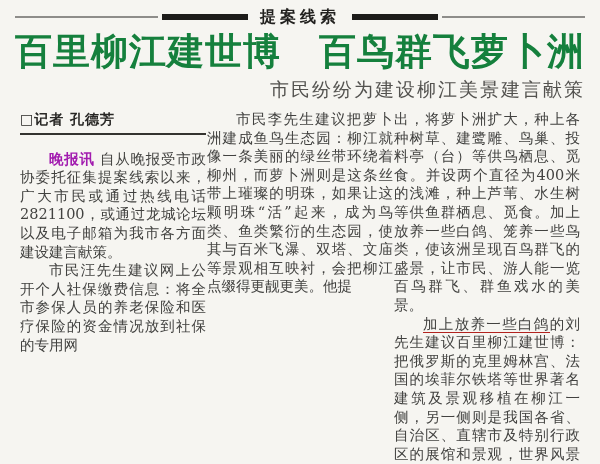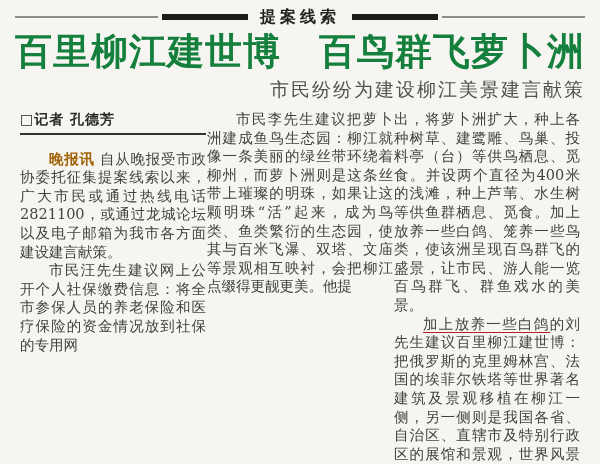--- a/index.html
+++ b/index.html
@@ -48,21 +48,21 @@
     font-family:"DejaVu Sans","Liberation Sans",sans-serif;
     font-weight:bold;font-size:14px;color:#282725;
     border-bottom:2px solid #343330;
     padding-bottom:4px;margin-bottom:15px;letter-spacing:1px;
   }
   p.para,p.cont{margin:0;}
   p.para{text-indent:2em;}
   p.cont{text-indent:0;}
   .lead-bold{
     font-family:"DejaVu Sans","Liberation Sans",sans-serif;
-    font-weight:bold;color:#a16207;
+    font-weight:bold;color:#a21caf;
   }
   .proper-noun{border-bottom:1.5px solid #b2231f;}
 </style>
 </head>
 <body>
 
 <div class="page">
 
   <div class="kicker">
     <div class="thin"></div>

